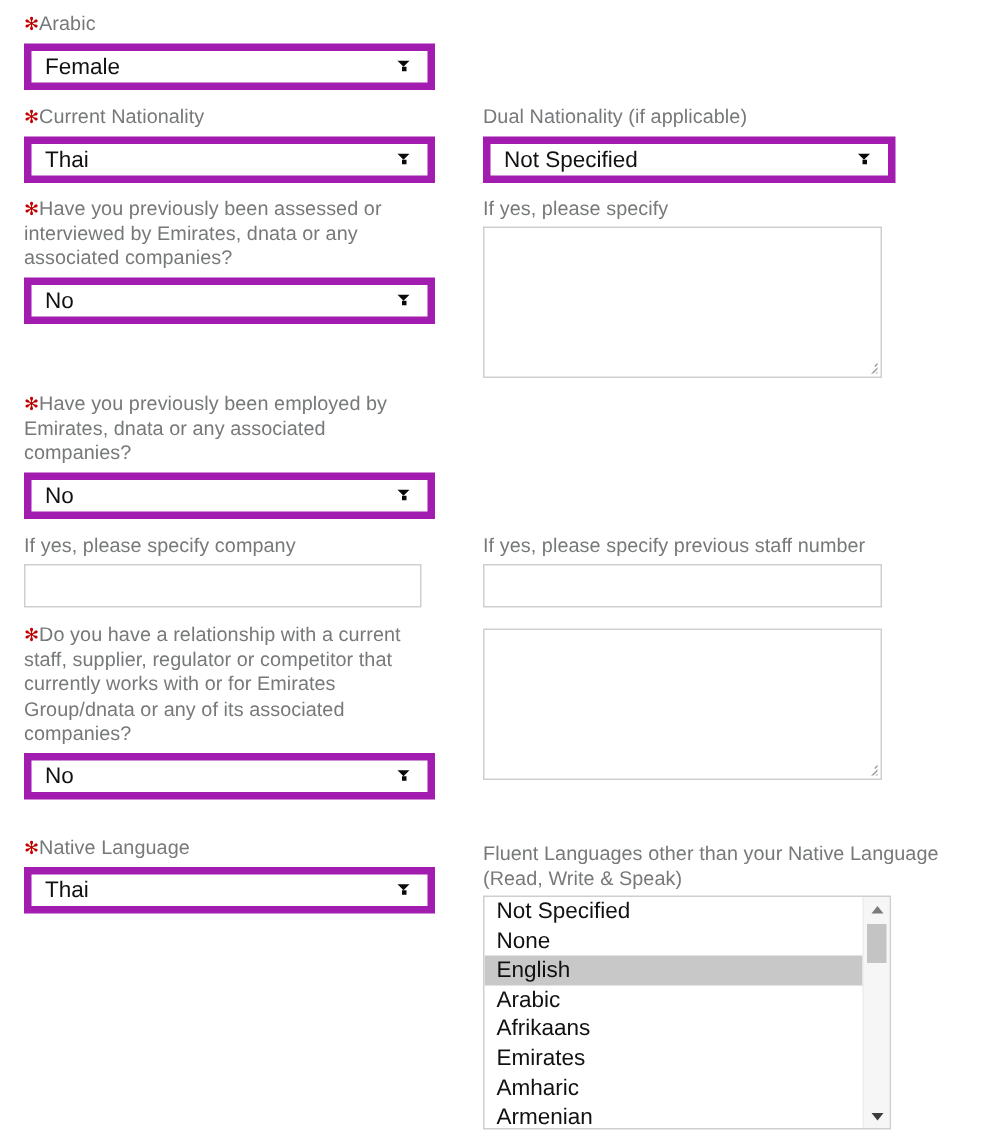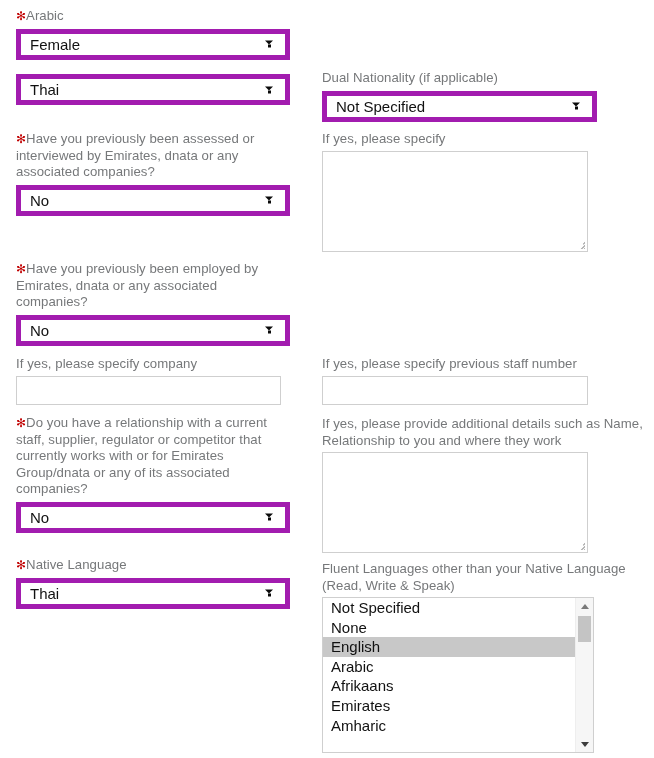--- a/index.html
+++ b/index.html
@@ -166,20 +166,21 @@
 
 <div class="field" style="left:16px; top:8px; width:280px;">
   <div class="label"><span class="req">✻</span><span>Arabic</span></div>
   <div class="select" style="margin-top:4px; width:274px;">
     <span class="val">Female</span>
     <span class="arrow"></span>
   </div>
 </div>
 
 <div class="field" style="left:16px; top:70px; width:280px;">
+  <div class="label"><span class="req">✻</span><span>Current Nationality</span></div>
   <div class="select" style="margin-top:4px; width:274px;">
     <span class="val">Thai</span>
     <span class="arrow"></span>
   </div>
 </div>
 
 <div class="field" style="left:16px; top:131px; width:250px;">
   <div class="label" style="width:250px;"><span class="req">✻</span><span>Have you previously been assessed or interviewed by Emirates, dnata or any associated companies?</span></div>
   <div class="select" style="margin-top:4px; width:274px;">
     <span class="val">No</span>
@@ -234,41 +235,41 @@
       </span>
   </div>
 </div>
 
 <div class="field" style="left:322px; top:356px; width:280px;">
   <div class="label">If yes, please specify previous staff number</div>
   <div class="textinput" style="margin-top:3px; width:266px;"></div>
 </div>
 
 <div class="field" style="left:322px; top:416px; width:290px;">
-  <div class="label" style="width:332px;">If yes, please provide additional details such as Name, Relationship to you and where they work</div>
   <div class="textarea" style="margin-top:3px; width:266px; height:101px;">
     <span class="grip">
         <i></i>
         <i></i>
         <i></i>
       </span>
   </div>
 </div>
 
 <div class="field" style="left:322px; top:561px; width:340px;">
   <div class="label" style="width:336px;">Fluent Languages other than your Native Language (Read, Write &amp; Speak)</div>
   <div class="listbox" style="margin-top:3px; width:272px; height:156px;">
     <div class="items">
         <div class="opt">Not Specified</div>
         <div class="opt">None</div>
         <div class="opt sel">English</div>
         <div class="opt">Arabic</div>
         <div class="opt">Afrikaans</div>
         <div class="opt">Emirates</div>
         <div class="opt">Amharic</div>
+        <div class="opt">Armenian</div>
       </div>
     <div class="sbar">
       <div class="sbtn up"></div>
       <div class="thumb"></div>
       <div class="sbtn down"></div>
     </div>
   </div>
 </div>
 
 </body></html>

